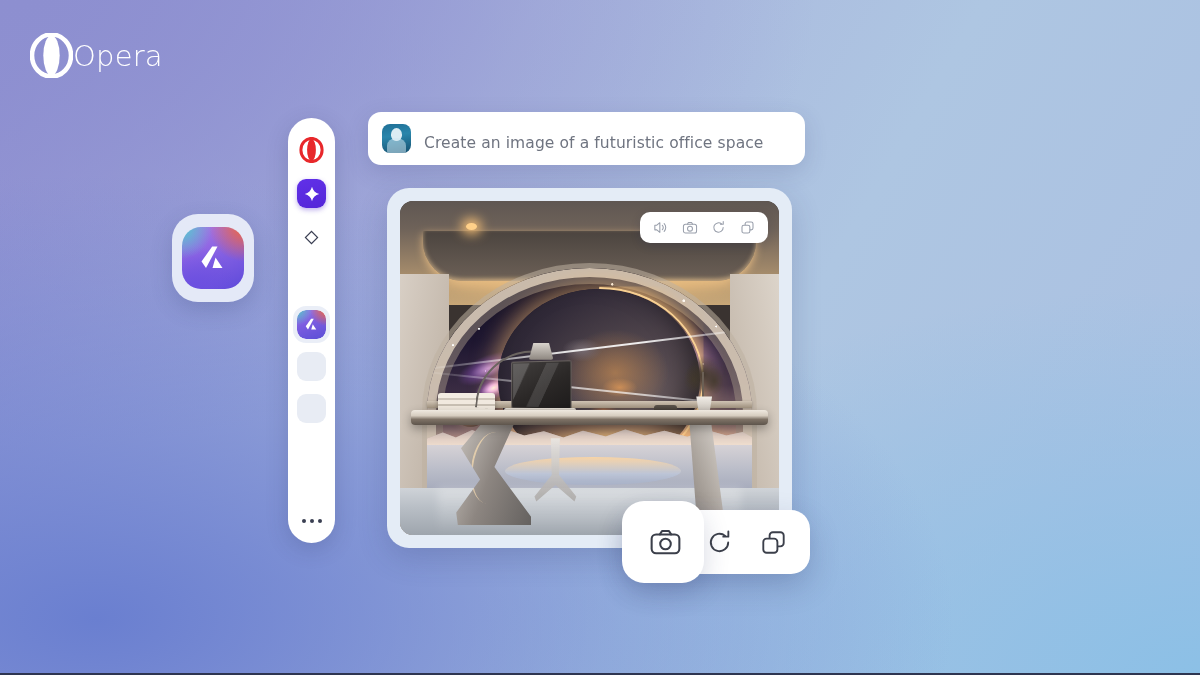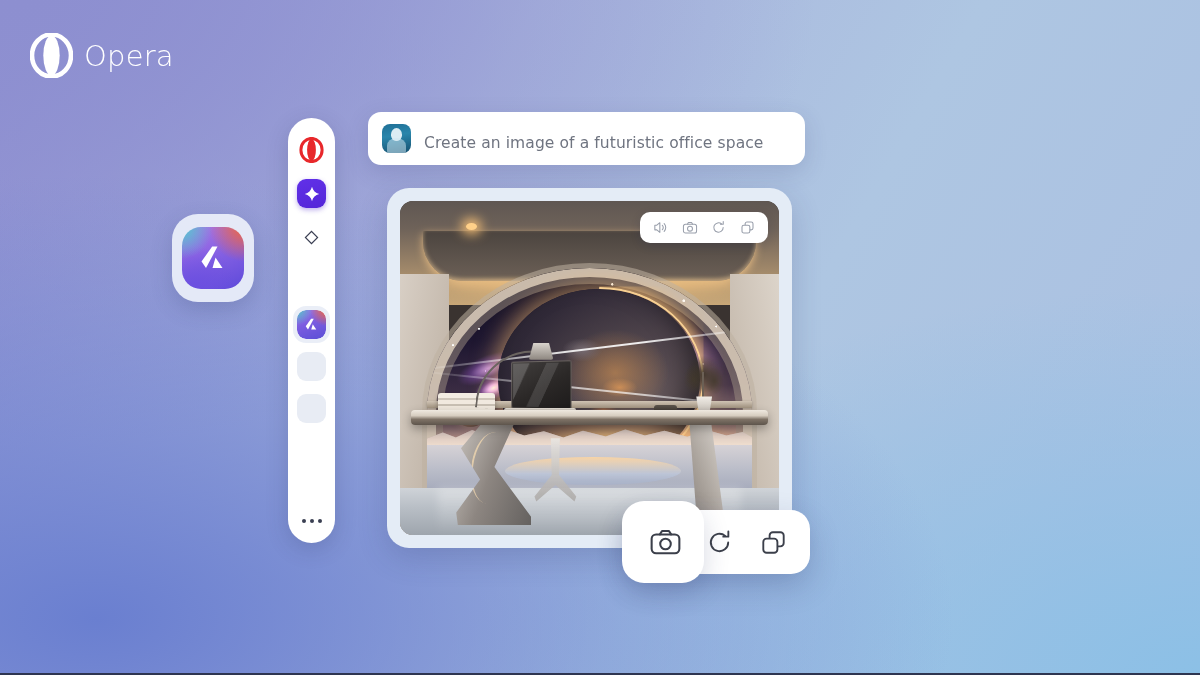--- a/index.html
+++ b/index.html
@@ -11,21 +11,21 @@
     position:relative; width:1200px; height:675px;
     background:
       radial-gradient(130% 120% at 8% 92%, #6a7fd0 0%, rgba(106,127,208,0) 55%),
       radial-gradient(120% 110% at 100% 100%, #8cc0e6 0%, rgba(140,192,230,0) 52%),
       radial-gradient(120% 120% at 2% 0%, #8d8fd0 0%, rgba(141,143,208,0) 55%),
       linear-gradient(120deg, #8f8fd2 0%, #a9b5dd 34%, #aec6e2 62%, #a9bfe2 100%);
     border-bottom:2px solid #2e3550;
   }
 
   
-  #brand { position:absolute; left:30px; top:33px; display:flex; align-items:center; gap:11px; }
+  #brand { position:absolute; left:30px; top:33px; display:flex; align-items:center; }
   #brand .mark { width:43px; height:45px; }
   #brand .wordmark {
     color:#ffffff; font-size:29px; letter-spacing:.2px; font-weight:300;
     font-family:"DejaVu Sans", sans-serif;
   }
 
   
   #sidebar {
     position:absolute; left:288px; top:118px; width:47px; height:425px;
     background:#ffffff; border-radius:24px;

